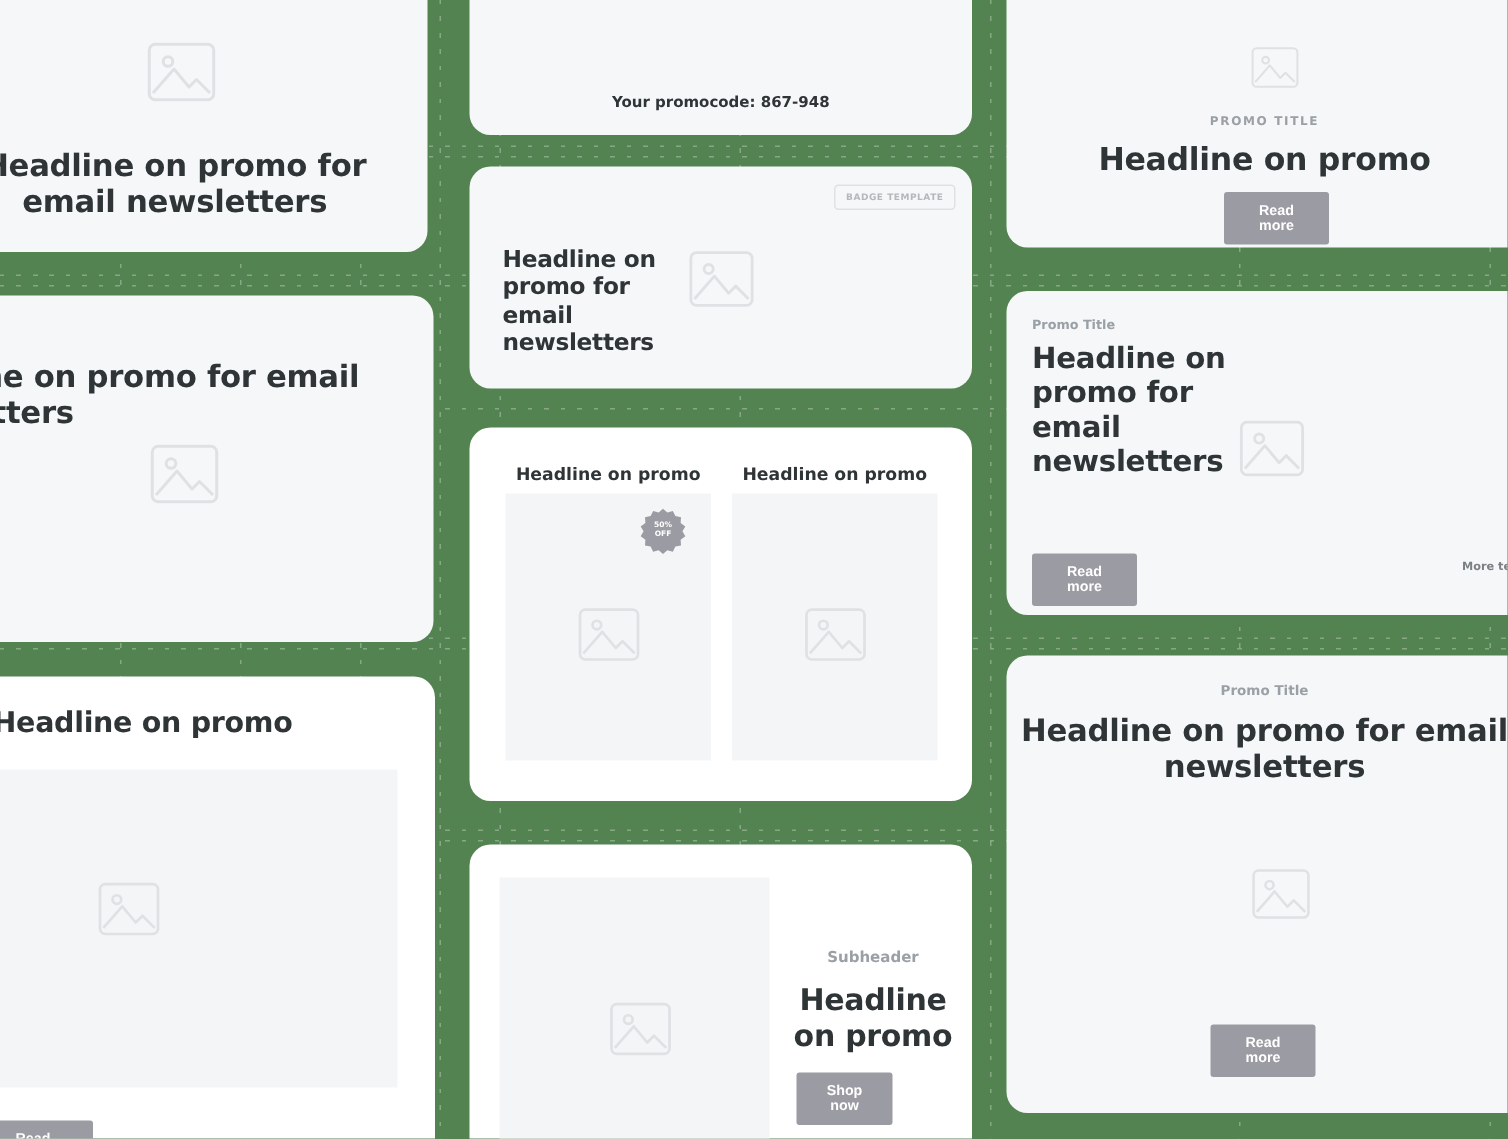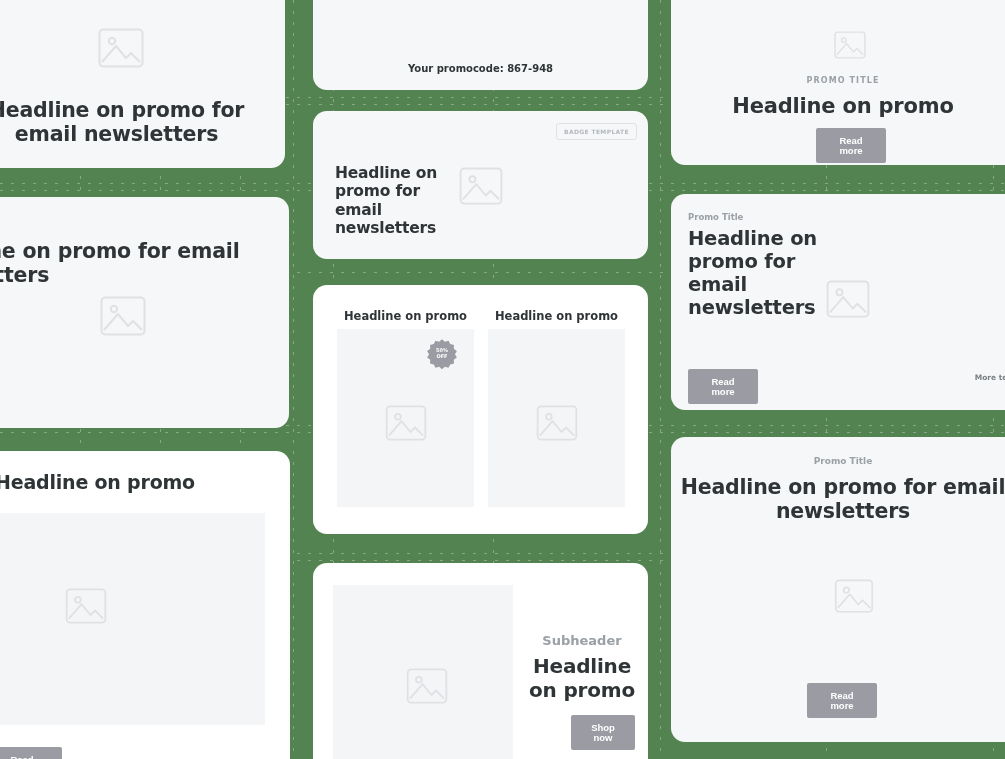--- a/index.html
+++ b/index.html
@@ -102,24 +102,24 @@
       color:#ffffff; font-size: 5px; font-weight: 700; line-height: 1.15;
       display:flex; flex-direction:column; align-items:center; justify-content:center;
       text-align:center;
   }
 
   
   #card7 { left: 313px; top: 563px; width: 335px; height: 240px; background:#ffffff; }
   #card7 .panel { position:absolute; left: 20px; top: 22px; width: 180px; height: 210px; }
   #card7 .ic { position:absolute; left: 93px; top: 105px; }
   #card7 .sub { position:absolute; left: 210px; top: 70px; width: 118px;
-      text-align:center; font-size: 13px; }
+      text-align:center; font-size: 10px; }
   #card7 .hl { position:absolute; left: 210px; top: 92px; width: 118px;
       text-align:center; font-size: 20px; }
-  #card7 .btn { position:absolute; left: 218px; top: 152px; width: 64px; margin-left: 40px; }
+  #card7 .btn { position:absolute; left: 218px; top: 152px; width: 64px; }
 
   
   #card8 { left: 671px; top: -60px; width: 360px; height: 225px; }
   #card8 .ic { position:absolute; left: 163px; top: 91px; }
   #card8 .sub { position:absolute; left:0; right: 16px; top: 136px; text-align:center;
       font-size: 8px; letter-spacing: 1.1px; }
   #card8 .hl { position:absolute; left:0; right: 16px; top: 154px; text-align:center;
       font-size: 21px; }
   #card8 .btn { position:absolute; left: 145px; top: 188px; width: 70px; }
 

